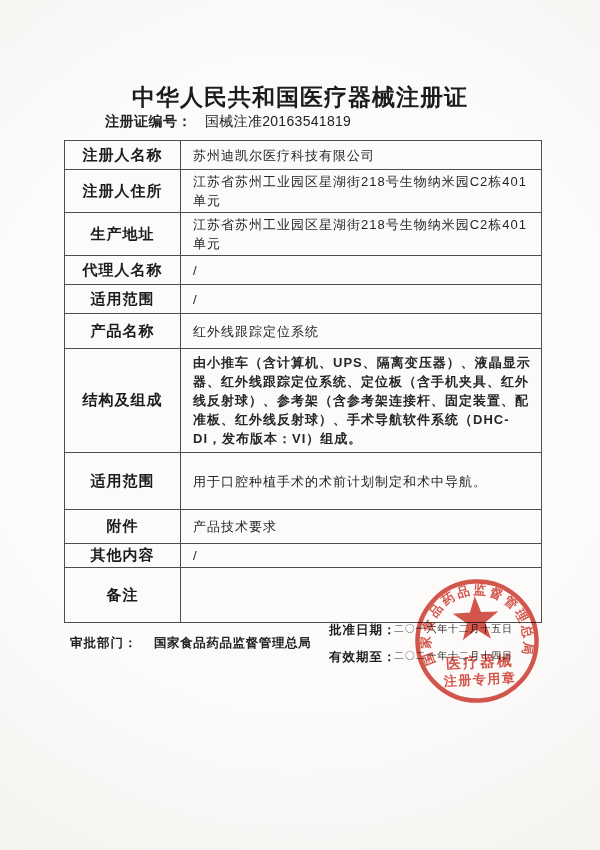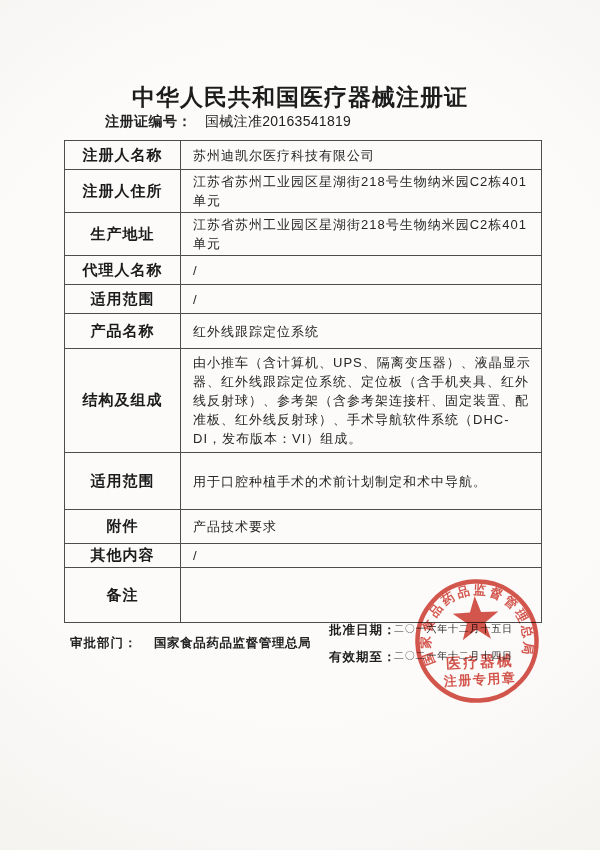--- a/index.html
+++ b/index.html
@@ -41,21 +41,21 @@
     font-size:15px;font-weight:bold;color:#1b1b1b;
     text-align:center;letter-spacing:1px;padding:0 2px;
   }
   table.cert td{
     font-size:13px;color:#262626;letter-spacing:1px;
     text-align:left;padding:2px 8px 2px 12px;line-height:19px;
   }
   tr.h29{height:29px;} tr.h35{height:35px;} tr.h37{height:37px;}
   tr.h96{height:96px;} tr.h57{height:57px;} tr.h33{height:34px;}
   tr.h20{height:20px;padding-left:12px;} tr.h55{height:55px;}
-  tr.h96 td{padding-top:4px;padding-bottom:4px;}
+  tr.h96 td{padding-top:4px;padding-bottom:4px;font-weight:bold;}
   .footer-item{position:absolute;white-space:nowrap;}
   .f-label{font-size:12.5px;font-weight:bold;letter-spacing:1px;color:#1d1d1d;}
   .f-dept{font-size:12.5px;font-weight:bold;letter-spacing:0.6px;color:#222;}
   .f-date{font-size:10px;letter-spacing:0.8px;color:#2a2a2a;}
   .stamp{
     position:absolute;left:400px;top:564px;width:154px;height:154px;
     opacity:0.85;mix-blend-mode:multiply;
     transform:rotate(-3deg);
     pointer-events:none;
   }

